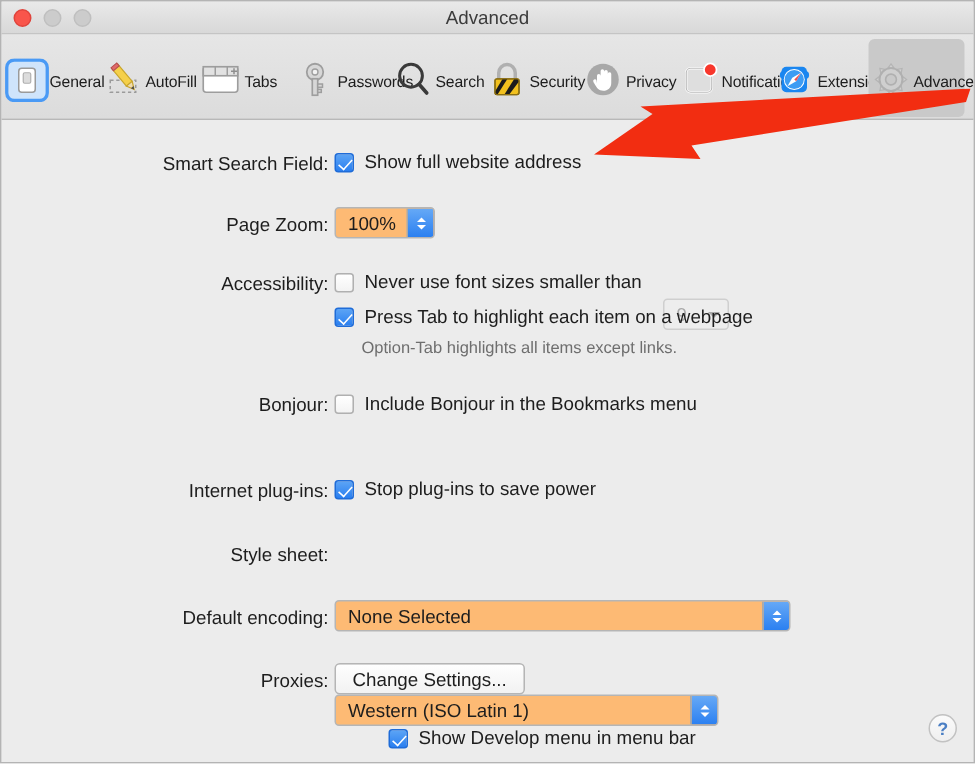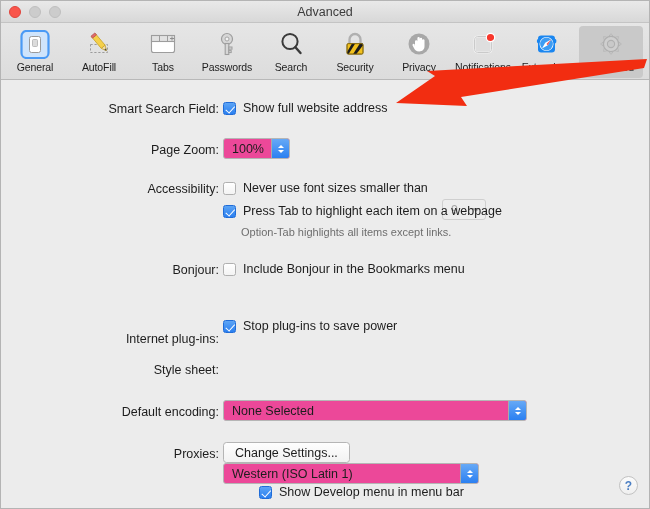--- a/index.html
+++ b/index.html
@@ -50,21 +50,21 @@
     background: linear-gradient(to bottom, #e6e6e6 0%, #dcdcdc 100%);
     border-bottom: 1px solid #b8b8b8;
     display: flex;
     align-items: flex-start;
     padding: 3px 2px 0 2px;
   }
   .tb-item {
     width: 64px;
     height: 52px;
     display: flex;
-    flex-direction: column;
+    flex-direction: row;
     align-items: center;
     justify-content: flex-start;
     border-radius: 4px;
     padding-top: 3px;
     cursor: default;
   }
   .tb-item.selected { background: #c9c9c9; }
   .tb-icon {
     height: 30px; width: 32px;
     display: flex; align-items: center; justify-content: center;
@@ -115,21 +115,21 @@
 
   .subnote {
     position: absolute;
     font-size: 11px;
     color: #6e6e6e;
   }
 
   
   .popup {
     height: 21px;
-    background: #ec4899;
+    background: #fdba74;
     border: 1px solid #b5b5b5;
     border-radius: 3px;
     display: flex; align-items: center;
     position: relative;
     padding-left: 8px;
     font-size: 12.5px;
     color: #1d1d1d;
     overflow: hidden;
   }
   .popup .pval { white-space: nowrap; }
@@ -384,21 +384,21 @@
       <span class="cb-text">Press Tab to highlight each item on a webpage</span>
     </div>
     <div class="subnote" style="left:240px; top:146px;">Option-Tab highlights all items except links.</div>
 
     <div class="lblbox" style="top:183px;">Bonjour:</div>
     <div class="ctl" style="left:222px; top:182px;">
       <span class="cbox"></span>
       <span class="cb-text">Include Bonjour in the Bookmarks menu</span>
     </div>
 
-    <div class="lblbox" style="top:252px;">Internet plug-ins:</div>
+    <div class="lblbox" style="top:240px;">Internet plug-ins:</div>
     <div class="ctl" style="left:222px; top:239px;">
       <span class="cbox on"></span>
       <span class="cb-text">Stop plug-ins to save power</span>
     </div>
 
     <div class="lblbox" style="top:283px;">Style sheet:</div>
     <div class="popup" style="left:222px; top:278px; width:304px;">
       <span class="pval">None Selected</span>
       <span class="arrowbtn">
         <span class="chev-up"></span>

